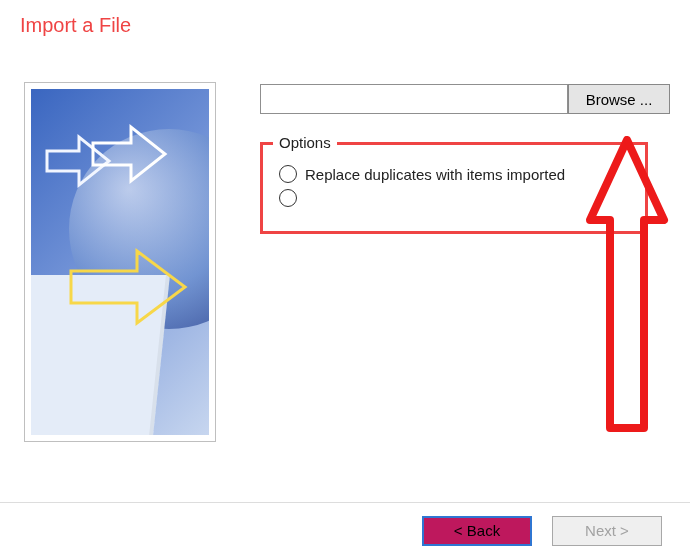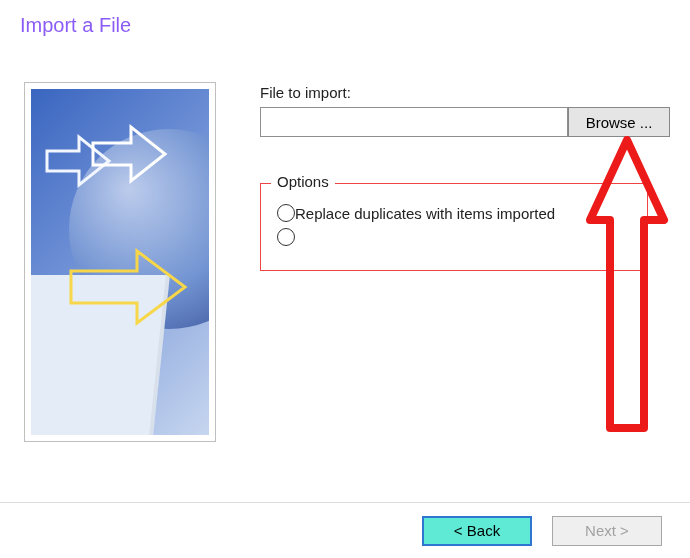--- a/index.html
+++ b/index.html
@@ -13,21 +13,21 @@
     overflow: hidden;
   }
   .dialog {
     position: relative;
     width: 690px; height: 558px;
   }
   .title {
     position: absolute;
     left: 20px; top: 14px;
     font-size: 20px;
-    color: #8b5cf6;
+    color: #ef4444;
   }
   .illustration-frame {
     position: absolute;
     left: 24px; top: 82px;
     width: 192px; height: 360px;
     border: 1px solid #bfbfbf;
     padding: 6px;
     background: #fff;
   }
   .illustration {
@@ -86,37 +86,37 @@
     width: 102px;
     height: 30px;
     border: 1px solid #888;
     background: #e5e5e5;
     font-size: 15px;
     font-family: inherit;
     cursor: pointer;
   }
 
   .options-group {
-    margin-top: 46px;
-    border: 1px solid #ef4444;
+    margin-top: 28px;
+    border: 3px solid #ef4444;
     padding: 14px 16px 18px 16px;
     position: relative;
     width: 388px;
   }
   .options-legend {
     position: absolute;
     top: -11px; left: 10px;
     background: #fff;
     padding: 0 6px;
     font-size: 15px;
   }
   .opt-row {
     display: flex;
     align-items: center;
-    gap: 0;
+    gap: 8px;
     margin: 6px 0;
     cursor: pointer;
     font-size: 15px;
   }
   .radio {
     width: 18px; height: 18px;
     border: 1.6px solid #333;
     border-radius: 50%;
     position: relative;
     flex: 0 0 auto;
@@ -144,21 +144,21 @@
   .nav-btn {
     width: 110px; height: 30px;
     border: 1px solid #a8a8a8;
     background: #e5e5e5;
     font-size: 15px;
     font-family: inherit;
     cursor: pointer;
   }
   .nav-btn.primary {
     border: 2px solid #2f76d2;
-    background: #5eead4;
+    background: #be185d;
   }
   .nav-btn.disabled {
     color: #a2a2a2;
     background: #efefef;
     cursor: default;
   }
 
   
   .annotation {
     position: absolute;
@@ -190,21 +190,20 @@
       </div>
       <div class="arrow arrow-yellow">
         <svg width="130" height="96" viewBox="0 0 130 96">
           <path d="M8 32 H74 V12 L122 48 L74 84 V64 H8 Z" fill="none" stroke="#f7d749" stroke-width="3"></path>
         </svg>
       </div>
     </div>
   </div>
 
   <div class="content">
-    <span class="label">File to import:</span>
     <div class="file-row">
       <input class="file-input" type="text" value="" style="">
       <button class="browse-btn">Browse ...</button>
     </div>
 
     <div class="options-group">
       <span class="options-legend">Options</span>
 
       <div class="opt-row">
         <span class="radio"></span>

